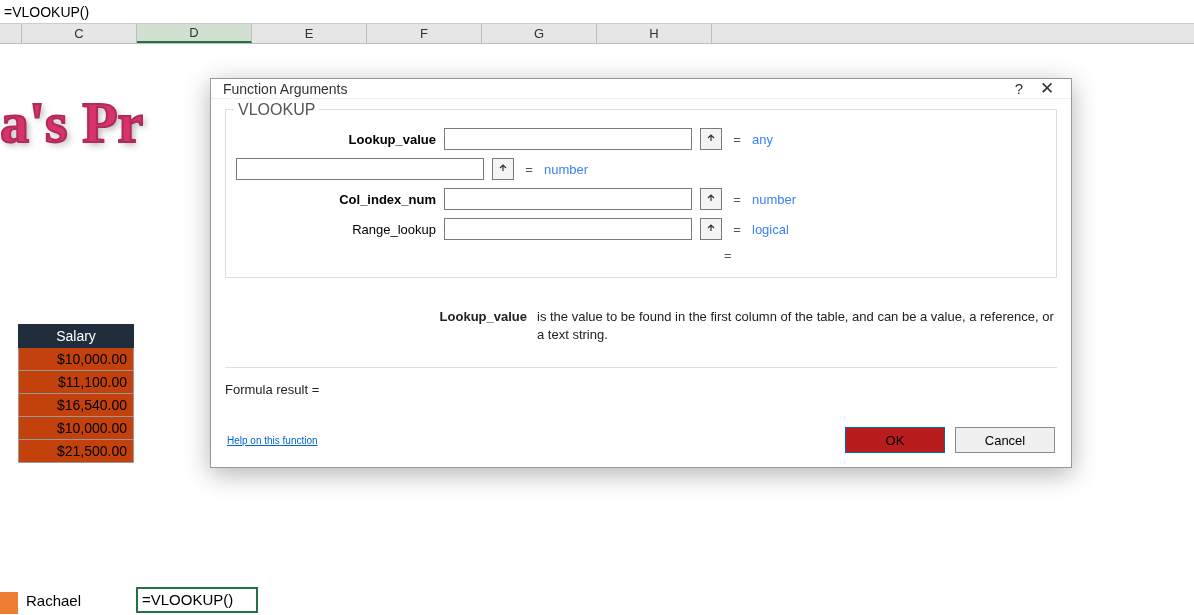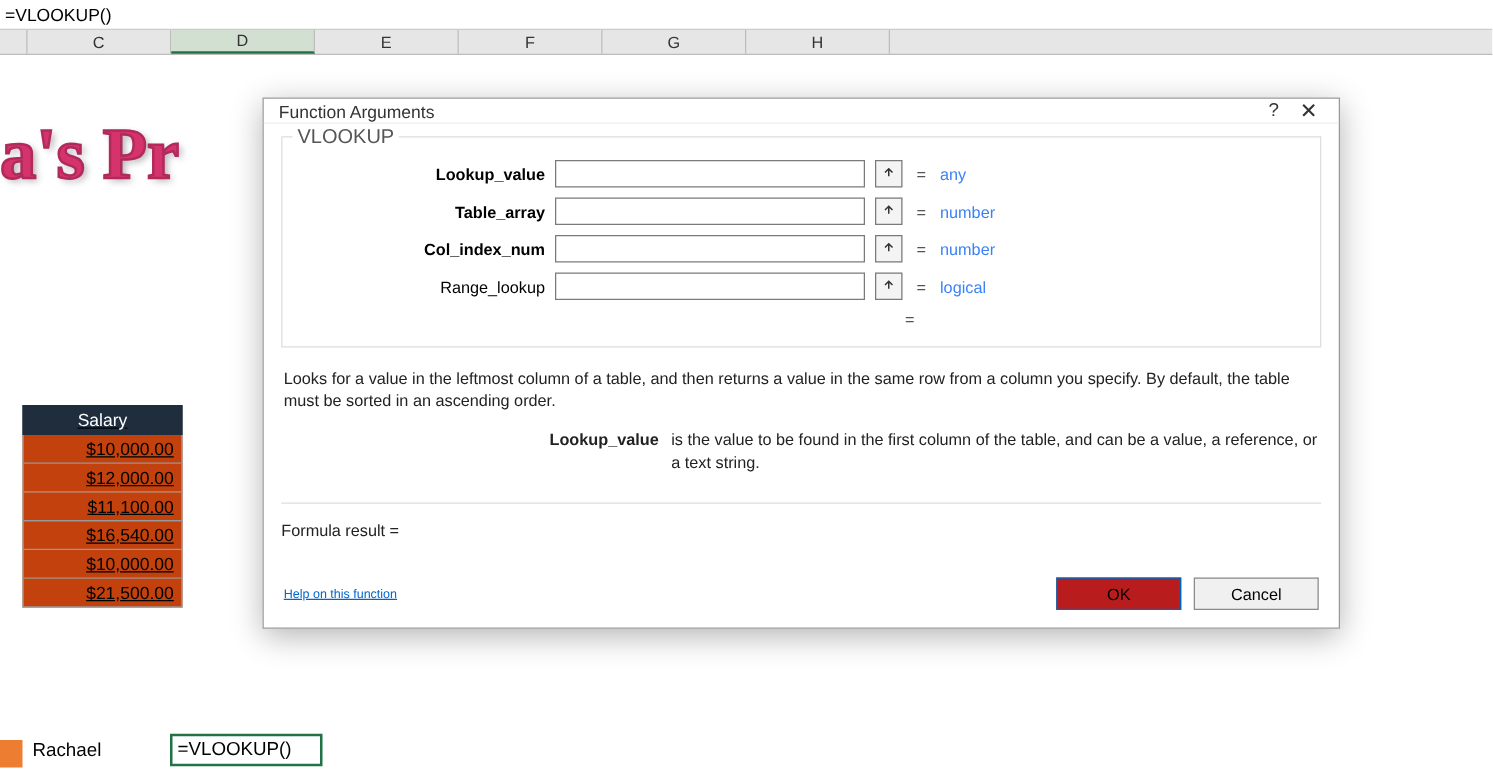--- a/index.html
+++ b/index.html
@@ -64,22 +64,21 @@
     text-shadow: 3px 3px 6px rgba(0,0,0,0.3);
     white-space: nowrap;
     line-height: 1;
   }
 
   
   .salary-table {
     position: absolute;
     top: 280px;
     left: 18px;
-    width: 128px;
-    text-decoration: underline;
+    width: 116px;
   }
   .salary-header {
     background: #1f2d3d;
     color: #fff;
     text-align: center;
     font-size: 14px;
     padding: 3px 0;
     border: 1px solid #1f2d3d;
   }
   .salary-cell {
@@ -282,21 +281,20 @@
   <div class="col-header" style="width:115px">H</div>
 </div>
 
 <div class="sheet">
 
   <div class="fancy-title">a's Pr</div>
 
   <div class="salary-table">
     <div class="salary-header">Salary</div>
     <div class="salary-cell">$10,000.00</div>
-    <div class="salary-cell">$12,000.00</div>
     <div class="salary-cell">$11,100.00</div>
     <div class="salary-cell">$16,540.00</div>
     <div class="salary-cell">$10,000.00</div>
     <div class="salary-cell">$21,500.00</div>
   </div>
 
   <div class="orange-box"></div>
   <div class="rachael-label">Rachael</div>
 
   <div class="active-cell">
@@ -322,21 +320,20 @@
         <span class="ref-btn">
           <svg width="10" height="10" viewBox="0 0 10 10">
               <path d="M5 1 L5 7 M2 4 L5 1 L8 4" stroke="#333" stroke-width="1.2" fill="none"></path>
             </svg>
         </span>
         <span class="arg-eq">=</span>
         <span class="arg-type">any</span>
       </div>
 
       <div class="arg-row">
-        <span class="arg-label bold">Table_array</span>
         <input class="arg-input" value="" style="">
         <span class="ref-btn">
           <svg width="10" height="10" viewBox="0 0 10 10">
               <path d="M5 1 L5 7 M2 4 L5 1 L8 4" stroke="#333" stroke-width="1.2" fill="none"></path>
             </svg>
         </span>
         <span class="arg-eq">=</span>
         <span class="arg-type">number</span>
       </div>
 
@@ -363,21 +360,20 @@
         <span class="arg-eq">=</span>
         <span class="arg-type">logical</span>
       </div>
 
       <div class="result-eq-row">
         <span>=</span>
       </div>
     </div>
 
     <div class="desc-block">
-      <span>Looks for a value in the leftmost column of a table, and then returns a value in the same row from a column you specify. By default, the table must be sorted in an ascending order.</span>
       <div class="param-desc">
         <span class="plabel">Lookup_value</span>
         <span class="ptext">is the value to be found in the first column of the table, and can be a value, a reference, or a text string.</span>
       </div>
     </div>
 
     <div class="formula-result-row">
       <span>Formula result =</span>
     </div>
 

